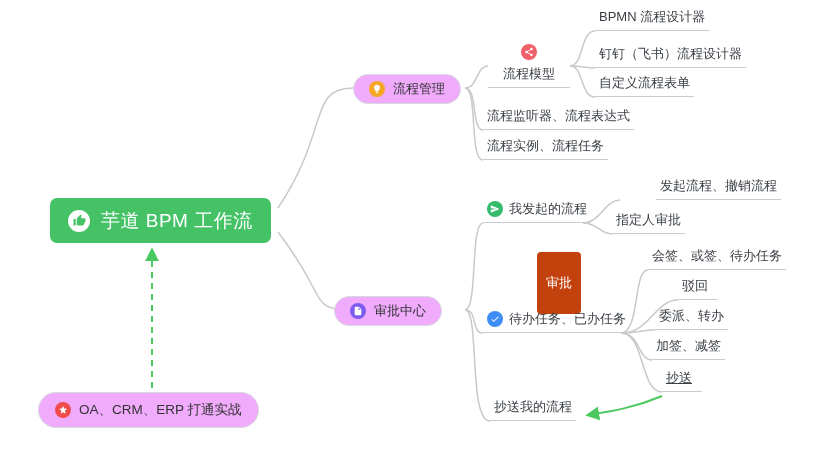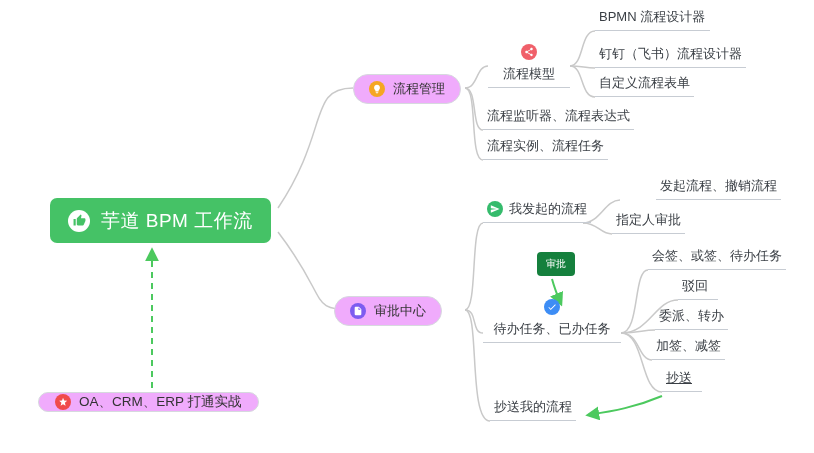--- a/index.html
+++ b/index.html
@@ -12,37 +12,37 @@
   .leaf {
     position:absolute; display:flex; align-items:center; gap:6px;
     padding:0 4px 5px 4px; border-bottom:1px solid #c7ccd3;
     font-size:13px; line-height:16px; color:#3a3f45; white-space:nowrap; z-index:2;
   }
   .pill {
     position:absolute; display:flex; align-items:center; gap:8px;
     background:#f0abfc; border:1px solid #d6d9de; border-radius:15px;
     padding:5px 15px; font-size:13px; color:#333; white-space:nowrap; z-index:2;
   }
-  .pill.big { border-radius:18px; padding:0 16px; font-size:13.5px; }
+  .pill.big { border-radius:18px; padding:8px 16px; font-size:13.5px; }
   .root {
     position:absolute; display:flex; align-items:center; gap:11px;
     background:#45c266; border-radius:7px; height:45px; padding:0 18px;
     color:#fff; font-size:19px; letter-spacing:.5px; white-space:nowrap; z-index:2;
   }
   .dot {
     width:16px; height:16px; border-radius:50%; flex:none;
     display:inline-flex; align-items:center; justify-content:center;
   }
   .dot svg { width:10px; height:10px; fill:#fff; }
   .root-dot { width:22px; height:22px; background:#fff; border-radius:50%; flex:none;
     display:inline-flex; align-items:center; justify-content:center; }
   .root-dot svg { width:13px; height:13px; fill:#45c266; }
   .badge {
-    position:absolute; background:#15803d; color:#fff; font-size:10px;
-    padding:5px 9px; border-radius:4px; z-index:2; white-space:nowrap;
+    position:absolute; background:#c2410c; color:#fff; font-size:13px;
+    padding:22px 9px; border-radius:4px; z-index:2; white-space:nowrap;
   }
 </style>
 </head>
 <body>
 
 <svg id="wires" width="814" height="453" viewBox="0 0 814 453">
   <defs>
     <marker id="arrowGreen" viewBox="0 0 10 10" refX="8" refY="5" markerWidth="7" markerHeight="7" orient="auto-start-reverse">
       <path d="M0 0 L10 5 L0 10 z" fill="#4cc95e"></path>
     </marker>
@@ -140,21 +140,21 @@
   <span>发起流程、撤销流程</span>
 </div>
 <div class="leaf" style="left:612px; top:212px; min-width:65px;">
   <span>指定人审批</span>
 </div>
 
 <div class="badge" style="left:537px; top:252px;">
   <span>审批</span>
 </div>
 
-<div class="leaf" style="left:483px; top:299px; min-width:138px;flex-direction:column;">
+<div class="leaf" style="left:483px; top:311px; min-width:138px;">
   <span class="dot" style="background:#3d8df5">
     <svg viewBox="0 0 24 24">
         <path d="M9 16.2 4.8 12l-1.4 1.4L9 19 21 7l-1.4-1.4z"></path>
       </svg>
   </span>
   <span>待办任务、已办任务</span>
 </div>
 
 <div class="leaf" style="left:648px; top:248px; min-width:128px;">
   <span>会签、或签、待办任务</span>

